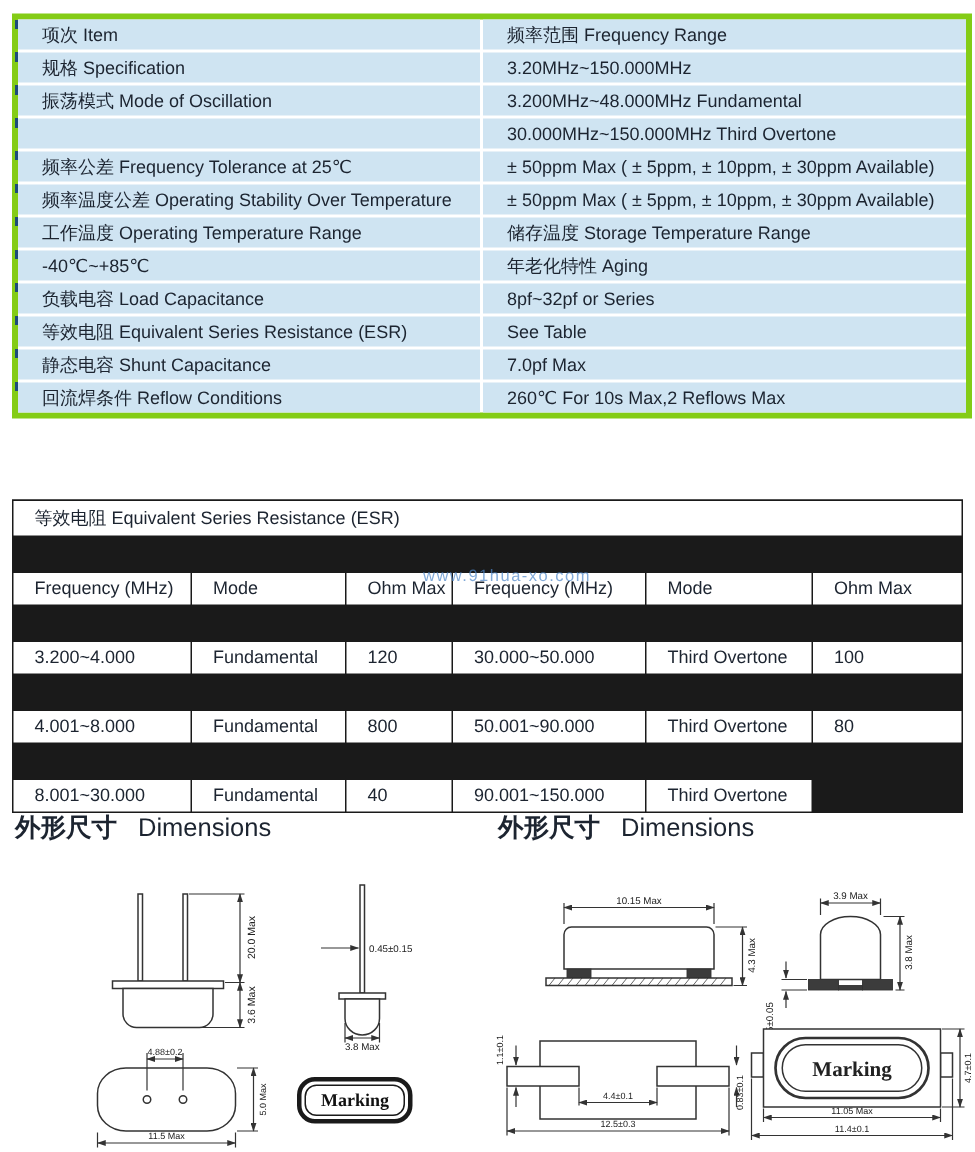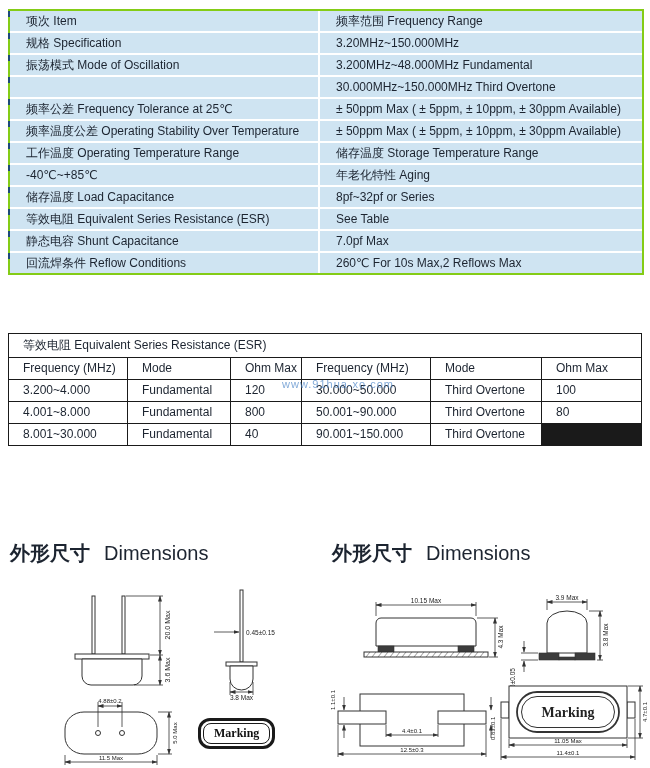--- a/index.html
+++ b/index.html
@@ -6,21 +6,21 @@
   body{
     width:650px;height:768px;overflow:hidden;position:relative;
     background:#ffffff;
     font-family:"Liberation Sans","DejaVu Sans",sans-serif;
     color:#1c2430;
   }
   
   .spec-table{
     position:absolute;left:8px;top:9px;width:632px;
     display:grid;grid-template-columns:308px 1fr;gap:2px;
-    background:#ffffff;border:2px solid #84cc16;
+    background:#ffffff;border:4px solid #84cc16;
   }
   .spec-table::before{
     content:"";position:absolute;left:-2px;top:0;bottom:0;width:2px;
     background:repeating-linear-gradient(180deg,#1d4a7a 0 6px,rgba(0,0,0,0) 6px 22px);
   }
   .spec-cell{
     background:#cfe4f2;height:20px;line-height:20px;
     padding-left:16px;font-size:12px;white-space:nowrap;overflow:hidden;
   }
   
@@ -28,33 +28,33 @@
     position:absolute;left:8px;top:333px;width:632px;
     display:grid;grid-template-columns:118px 102px 70px 128px 110px 1fr;
     gap:1px;background:#1a1a1a;border:1px solid #1a1a1a;
   }
   .esr-title{
     grid-column:1/-1;background:#fff;font-size:12px;
     padding:3px 0 3px 14px;white-space:nowrap;
   }
   .esr-cell{
     background:#fff;font-size:12px;line-height:15px;
-    padding:3px 0 3px 14px;white-space:nowrap;overflow:hidden;
+    padding:3px 0 3px 14px;white-space:nowrap;overflow:hidden;margin-top:24px;
   }
   
   .watermark{
     position:absolute;left:282px;top:378px;
     font-size:11px;color:#4d86c8;opacity:.7;letter-spacing:1px;
     pointer-events:none;white-space:nowrap;
   }
   
   .dim-section{position:absolute;width:330px;height:240px;}
   .dim-section.left{left:0;top:530px;}
   .dim-section.right{left:320px;top:530px;}
-  .dim-title{position:absolute;top:10px;font-size:20px;white-space:nowrap;}
+  .dim-title{position:absolute;top:10px;font-size:17px;white-space:nowrap;}
   .dim-title .zh{font-weight:bold;margin-right:14px;}
   .drawing{position:absolute;}
   svg text{fill:#222;font-family:"Liberation Sans","DejaVu Sans",sans-serif;}
   svg .ln{stroke:#333;stroke-width:0.8;fill:none;}
   svg .shape{stroke:#333;stroke-width:1;fill:#fff;}
   svg .dark{stroke:#333;stroke-width:0.6;fill:#3c3c3c;}
   .marking-badge{
     position:absolute;left:198px;top:188px;
     border:3px solid #1a1a1a;border-radius:12px;background:#fff;padding:2px;
   }
@@ -85,21 +85,21 @@
   <div class="spec-cell"></div>
   <div class="spec-cell">30.000MHz~150.000MHz Third Overtone</div>
   <div class="spec-cell">频率公差 Frequency Tolerance at 25℃</div>
   <div class="spec-cell">± 50ppm Max ( ± 5ppm, ± 10ppm, ± 30ppm Available)</div>
   <div class="spec-cell">频率温度公差 Operating Stability Over Temperature</div>
   <div class="spec-cell">± 50ppm Max ( ± 5ppm, ± 10ppm, ± 30ppm Available)</div>
   <div class="spec-cell">工作温度 Operating Temperature Range</div>
   <div class="spec-cell">储存温度 Storage Temperature Range</div>
   <div class="spec-cell">-40℃~+85℃</div>
   <div class="spec-cell">年老化特性 Aging</div>
-  <div class="spec-cell">储存温度 Load Capacitance</div>
+  <div class="spec-cell">负载电容 Load Capacitance</div>
   <div class="spec-cell">8pf~32pf or Series</div>
   <div class="spec-cell">等效电阻 Equivalent Series Resistance (ESR)</div>
   <div class="spec-cell">See Table</div>
   <div class="spec-cell">静态电容 Shunt Capacitance</div>
   <div class="spec-cell">7.0pf Max</div>
   <div class="spec-cell">回流焊条件 Reflow Conditions</div>
   <div class="spec-cell">260℃ For 10s Max,2 Reflows Max</div>
 </div>
 
 <div class="esr-table">

